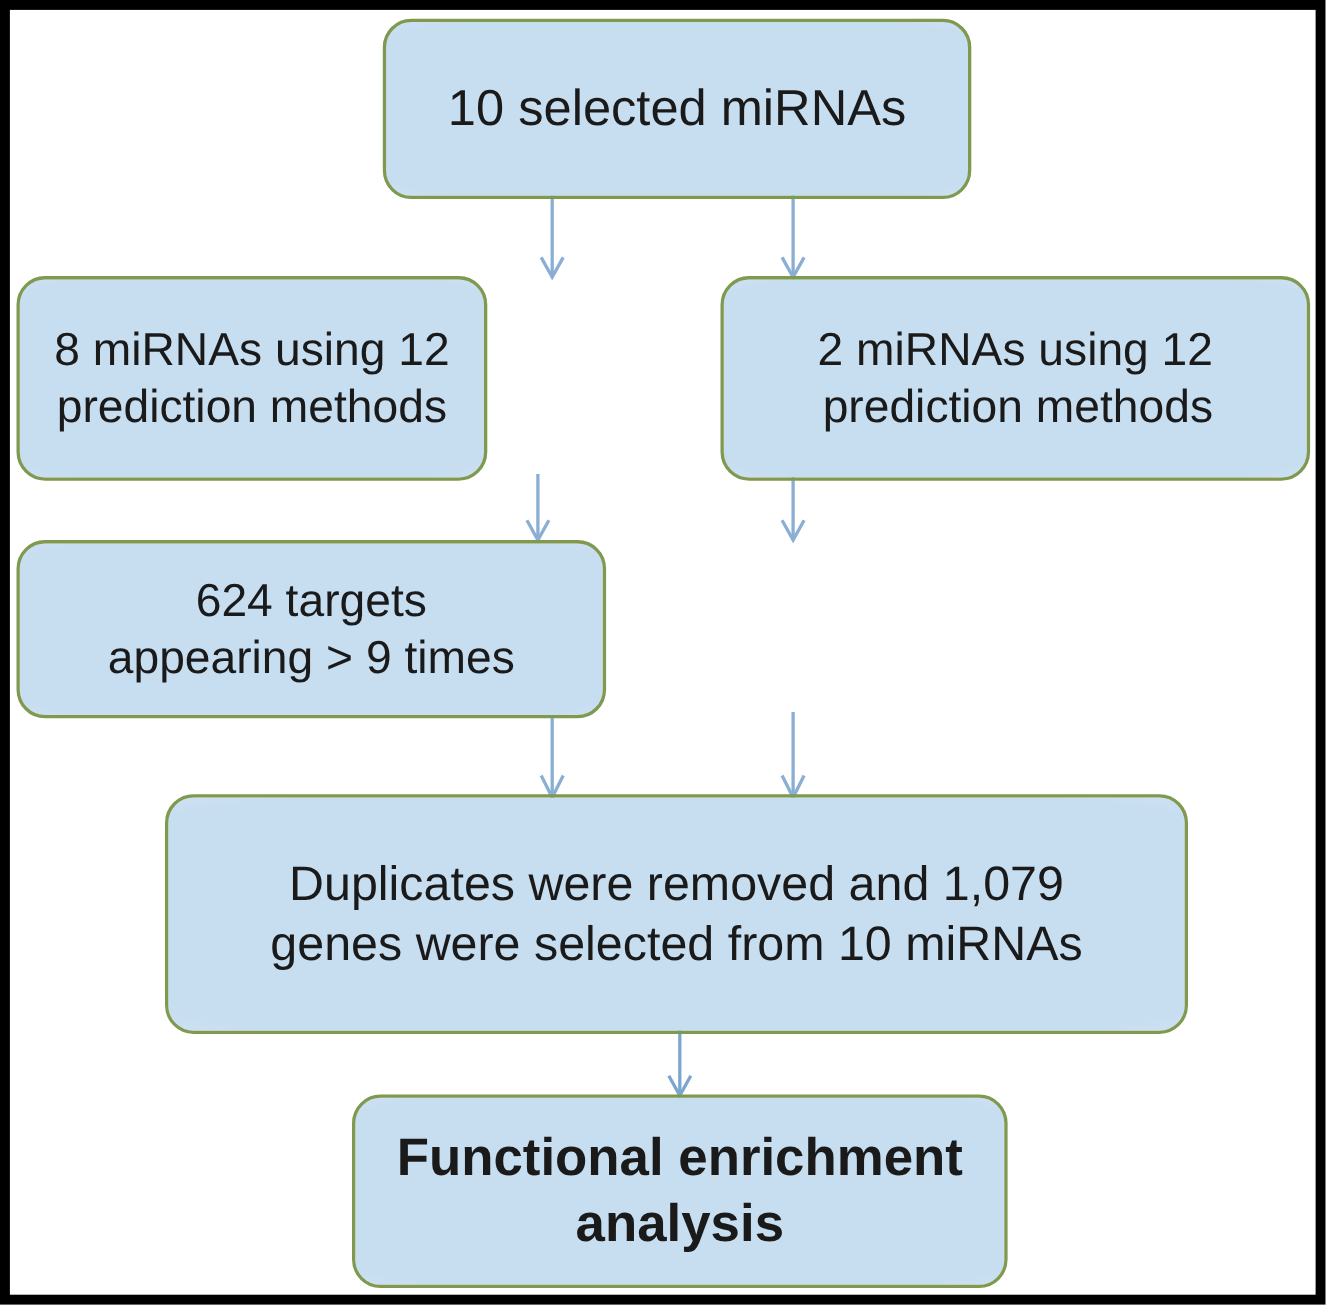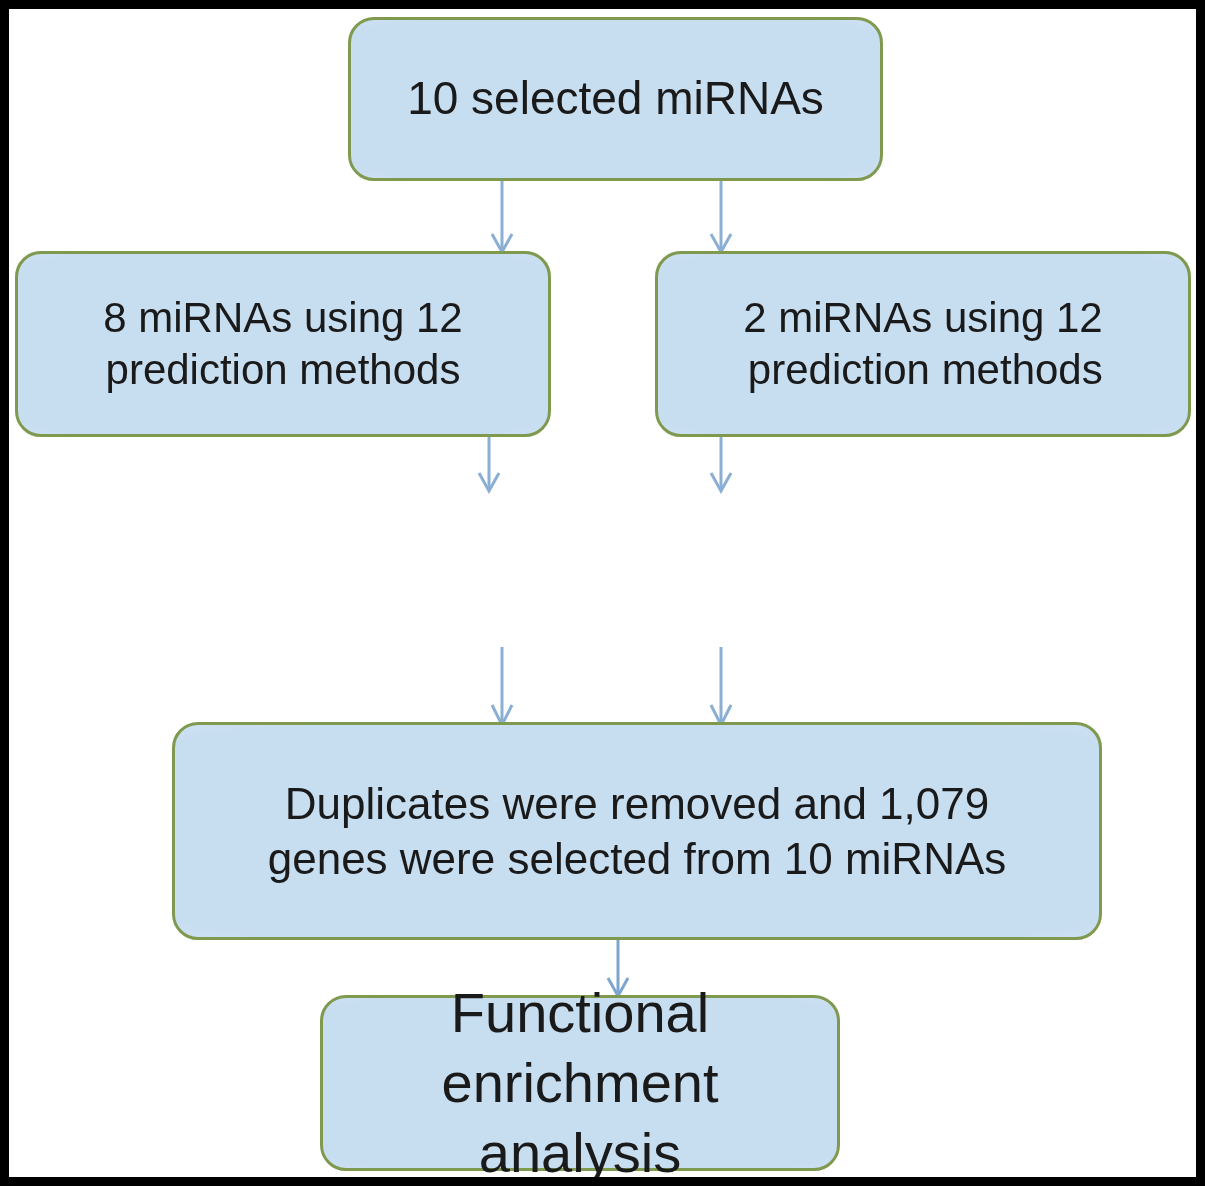--- a/index.html
+++ b/index.html
@@ -50,26 +50,26 @@
     line-height: 1.25;
     padding: 4px 14px;
   }
   .node .label {
     display: block;
     white-space: pre-line;
   }
 
   
   #node-top      { left: 339px;  top: 8px;    width: 535px; height: 164px; font-size: 46px; }
-  #node-left-1   { left: 6px;    top: 242px;  width: 536px; height: 186px; font-size: 42px; }
+  #node-left-1   { left: 6px;    top: 242px;  width: 428px; height: 186px; font-size: 42px; }
   #node-right-1  { left: 646px;  top: 242px;  width: 536px; height: 186px; font-size: 42px; text-align: right; }
   #node-left-2   { left: 6px;    top: 482px;  width: 536px; height: 162px; font-size: 42px; }
   #node-right-2  { left: 646px;  top: 482px;  width: 536px; height: 162px; font-size: 42px; }
-  #node-merge    { left: 141px;  top: 713px;  width: 930px; height: 218px; font-size: 44px; margin-left: 22px; }
-  #node-final    { left: 311px;  top: 986px;  width: 520px; height: 176px; font-size: 56px; }
+  #node-merge    { left: 141px;  top: 713px;  width: 930px; height: 218px; font-size: 44px; }
+  #node-final    { left: 311px;  top: 986px;  width: 596px; height: 176px; font-size: 48px; font-weight: bold; }
 
   
   .arrow {
     position: absolute;
   }
   .arrow svg { display: block; }
 </style>
 </head>
 <body>
 
@@ -132,20 +132,24 @@
     <div class="node" id="node-left-1">
       <span class="label">8 miRNAs using 12
 prediction methods</span>
     </div>
 
     <div class="node" id="node-right-1">
       <span class="label">2 miRNAs using 12
 prediction methods</span>
     </div>
 
+    <div class="node" id="node-left-2">
+      <span class="label">624 targets
+appearing &gt; 9 times</span>
+    </div>
 
 
     <div class="node" id="node-merge">
       <span class="label">Duplicates were removed and 1,079
 genes were selected from 10 miRNAs</span>
     </div>
 
     <div class="node" id="node-final">
       <span class="label">Functional enrichment
 analysis</span>

